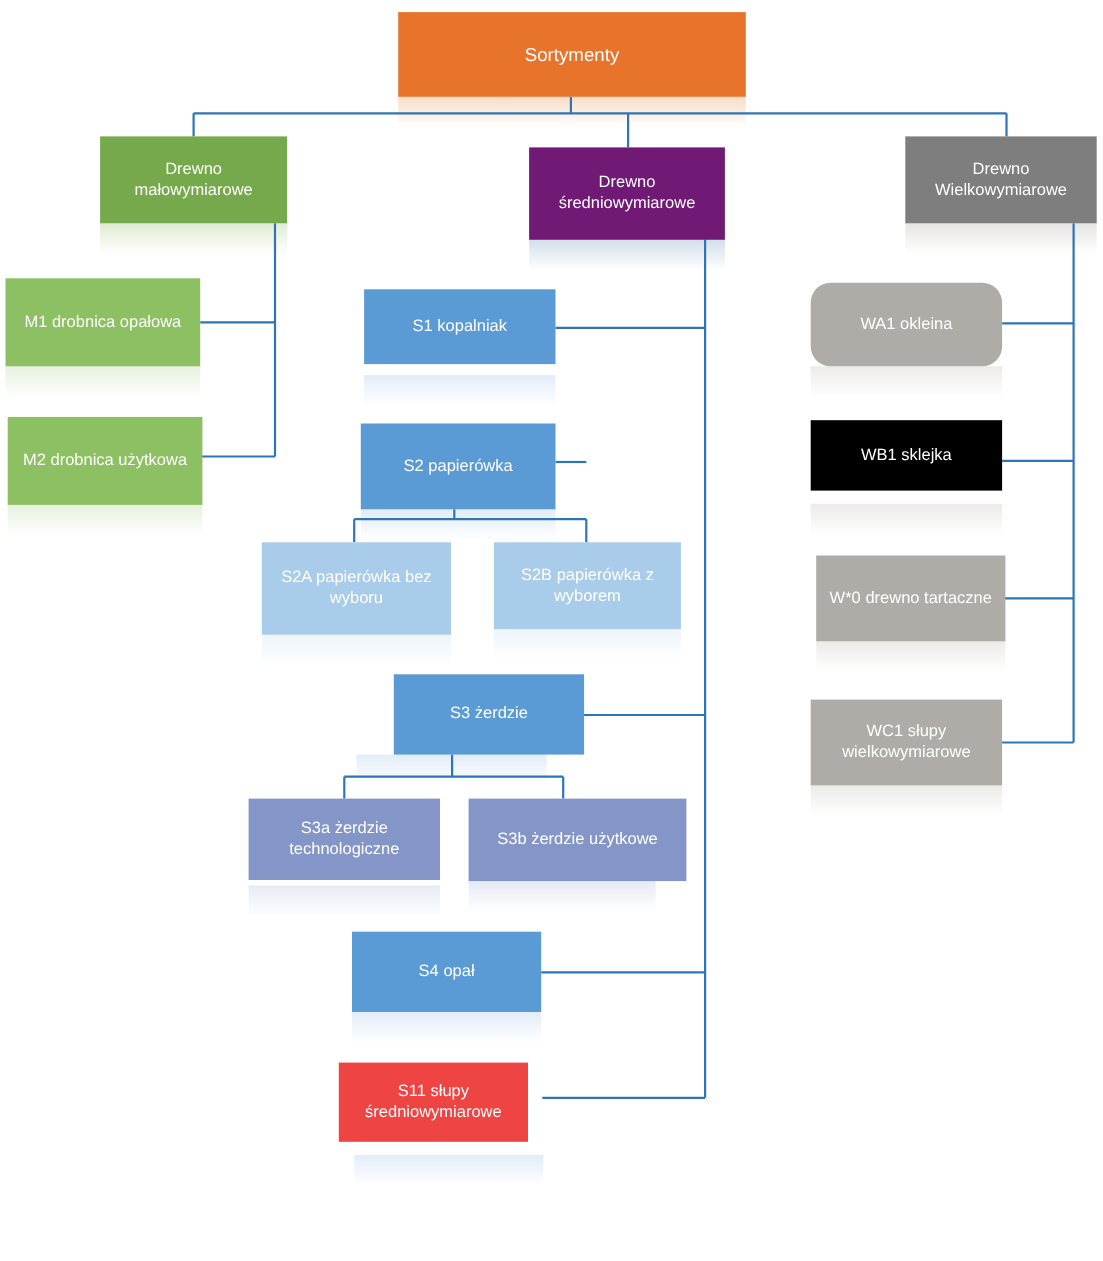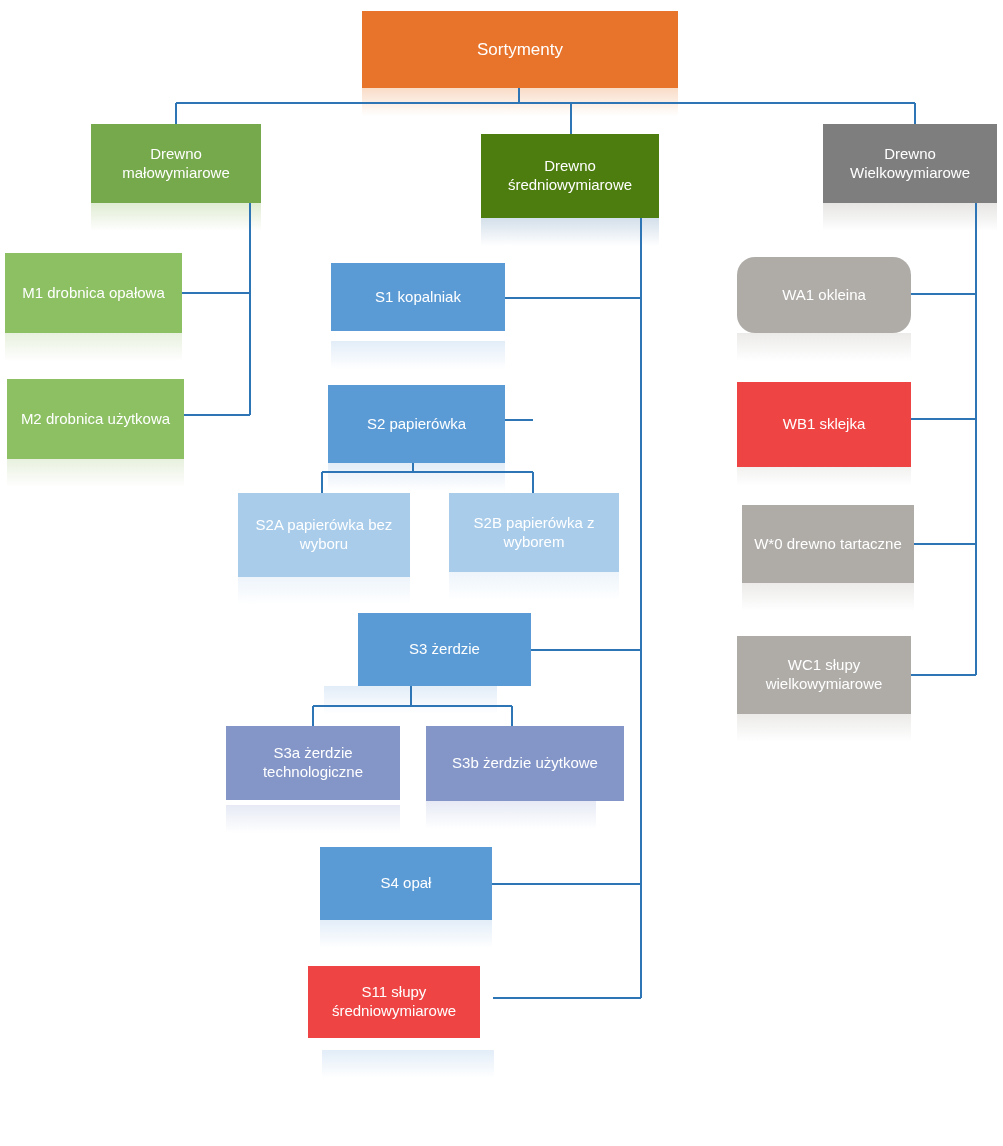--- a/index.html
+++ b/index.html
@@ -137,21 +137,21 @@
               background:linear-gradient(to bottom,#D4D2CF,rgba(255,255,255,0));"></div>
 
   <div class="node" style="left:362px; top:11px; width:316px; height:77px; background:#E8742C; font-size:17px;">
     <span class="lbl">Sortymenty</span>
   </div>
 
   <div class="node" style="left:91px; top:124px; width:170px; height:79px; background:#76A94B; font-size:15px;">
     <span class="lbl">Drewno małowymiarowe</span>
   </div>
 
-  <div class="node" style="left:481px; top:134px; width:178px; height:84px; background:#4d7c0f; font-size:15px;">
+  <div class="node" style="left:481px; top:134px; width:178px; height:84px; background:#701a75; font-size:15px;">
     <span class="lbl">Drewno średniowymiarowe</span>
   </div>
 
   <div class="node" style="left:823px; top:124px; width:174px; height:79px; background:#7E7E7E; font-size:15px;">
     <span class="lbl">Drewno Wielkowymiarowe</span>
   </div>
 
   <div class="node" style="left:5px; top:253px; width:177px; height:80px; background:#8CC063; font-size:15px;">
     <span class="lbl">M1 drobnica opałowa</span>
   </div>
@@ -193,21 +193,21 @@
   </div>
 
   <div class="node" style="left:308px; top:966px; width:172px; height:72px; background:#ef4444; font-size:15px;">
     <span class="lbl">S11 słupy średniowymiarowe</span>
   </div>
 
   <div class="node" style="left:737px; top:257px; width:174px; height:76px; background:#AFACA8; font-size:15px;border-radius:18px;">
     <span class="lbl">WA1 okleina</span>
   </div>
 
-  <div class="node" style="left:737px; top:382px; width:174px; height:85px; background:#ef4444; font-size:15px;">
+  <div class="node" style="left:737px; top:382px; width:174px; height:64px; background:#000000; font-size:15px;">
     <span class="lbl">WB1 sklejka</span>
   </div>
 
   <div class="node" style="left:742px; top:505px; width:172px; height:78px; background:#AFACA8; font-size:15px;">
     <span class="lbl">W*0 drewno tartaczne</span>
   </div>
 
   <div class="node" style="left:737px; top:636px; width:174px; height:78px; background:#AFACA8; font-size:15px;">
     <span class="lbl">WC1 słupy wielkowymiarowe</span>
   </div>

